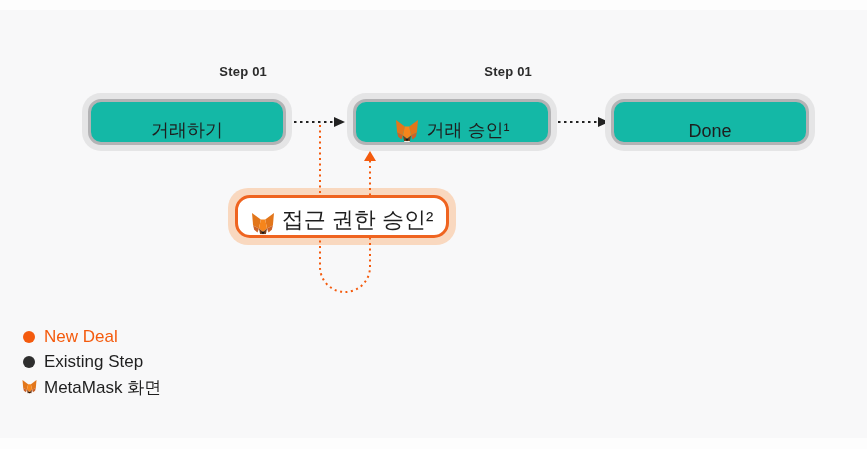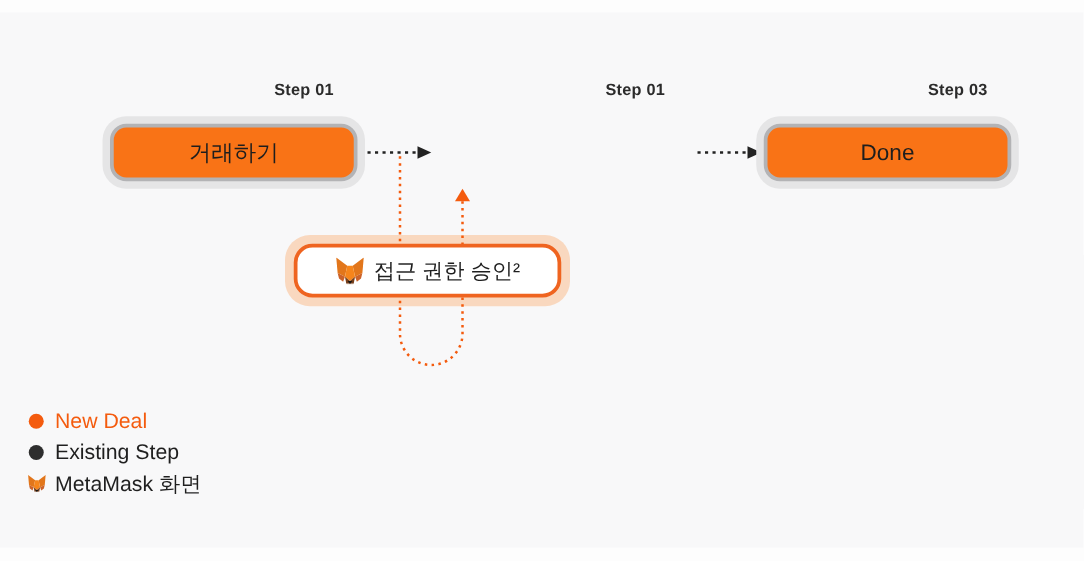--- a/index.html
+++ b/index.html
@@ -7,33 +7,33 @@
   .canvas { position:relative; width:867px; height:449px; background:#fdfdfd; overflow:hidden; }
   .panel  { position:absolute; left:0; top:10px; width:867px; height:428px; background:#f8f8f9; }
 
   .step-label { position:absolute; top:64px; width:160px; text-align:right;
                 font-size:13px; font-weight:700; color:#2b2b2b; letter-spacing:.2px; z-index:3; }
   .label-1 { left:107px; }  
   .label-2 { left:372px; }  
   .label-3 { left:630px; }  
 
   .node { position:absolute; top:99px; width:198px; height:46px; box-sizing:border-box;
-          background:#f97316; border:3px solid #b3b3b5; border-radius:13px;
-          box-shadow:0 0 0 6px #e5e5e6; display:flex; align-items:center; justify-content:center;
+          background:#14b8a6; border:3px solid #b3b3b5; border-radius:13px;
+          box-shadow:0 0 0 6px #e5e5e6; display:flex; align-items:flex-end; justify-content:center;
           gap:8px; font-size:18px; color:#1e1e1e; z-index:3; }
   .node-1 { left:88px; }
   .node-2 { left:353px; }
   .node-3 { left:611px; }
 
   .halo-orange { position:absolute; left:228px; top:188px; width:228px; height:57px;
                  border-radius:20px; background:#f9d8bf; z-index:1; }
   .node-orange { position:absolute; left:235px; top:195px; width:214px; height:43px;
                  box-sizing:border-box; background:#fff; border:3px solid #ef6420;
-                 border-radius:15px; display:flex; align-items:center; justify-content:center;
-                 gap:7px; font-size:17px; color:#1e1e1e; z-index:3; }
+                 border-radius:15px; display:flex; align-items:flex-end; justify-content:center;
+                 gap:7px; font-size:22px; color:#1e1e1e; z-index:3; }
 
   svg.flow { position:absolute; left:0; top:0; width:867px; height:449px; z-index:2; }
 
   .fox-node   { width:24px; height:22px; flex:0 0 auto; }
   .fox-legend { width:15px; height:14px; flex:0 0 auto; }
 
   .legend { position:absolute; left:23px; top:330px; display:flex; flex-direction:column;
             gap:11px; z-index:3; }
   .legend-row { display:flex; align-items:center; gap:9px; font-size:17px;
                 font-weight:500; color:#1f1f1f; height:14px; }
@@ -62,26 +62,38 @@
     </g>
 
     <g>
       <path d="M320 125 L320 267 A25 25 0 0 0 370 267 L370 158" fill="none" stroke="#f45b0e" stroke-width="2" stroke-dasharray="2 3.5"></path>
       <polygon points="370,151 364,161 376,161" fill="#f45b0e"></polygon>
     </g>
   </svg>
 
   <div class="step-label label-1">Step 01</div>
   <div class="step-label label-2">Step 01</div>
-  <div class="step-label label-3">Step 03</div>
 
   <div class="node node-1">
     <span>거래하기</span>
   </div>
 
+  <div class="node node-2">
+    <svg class="fox-node" viewBox="0 0 32 30">
+      <polygon points="1,0 13,9 10.5,21 2.5,17" fill="#E2761B"></polygon>
+      <polygon points="31,0 19,9 21.5,21 29.5,17" fill="#E2761B"></polygon>
+      <polygon points="13,9 19,9 21.5,21 16,25.5 10.5,21" fill="#F6851B"></polygon>
+      <polygon points="2.5,17 10.5,21 8.5,26.5 4,23" fill="#CC6228"></polygon>
+      <polygon points="29.5,17 21.5,21 23.5,26.5 28,23" fill="#CC6228"></polygon>
+      <polygon points="10.5,21 16,25.5 21.5,21 20,28.5 12,28.5" fill="#763E1A"></polygon>
+      <polygon points="12,28.5 20,28.5 19.5,30 12.5,30" fill="#F5EFE9"></polygon>
+      <polygon points="13.5,25.5 18.5,25.5 16,29" fill="#161616"></polygon>
+    </svg>
+    <span>거래 승인¹</span>
+  </div>
 
   <div class="node node-3">
     <span>Done</span>
   </div>
 
   <div class="halo-orange"></div>
   <div class="node-orange">
     <svg class="fox-node" viewBox="0 0 32 30">
       <polygon points="1,0 13,9 10.5,21 2.5,17" fill="#E2761B"></polygon>
       <polygon points="31,0 19,9 21.5,21 29.5,17" fill="#E2761B"></polygon>

